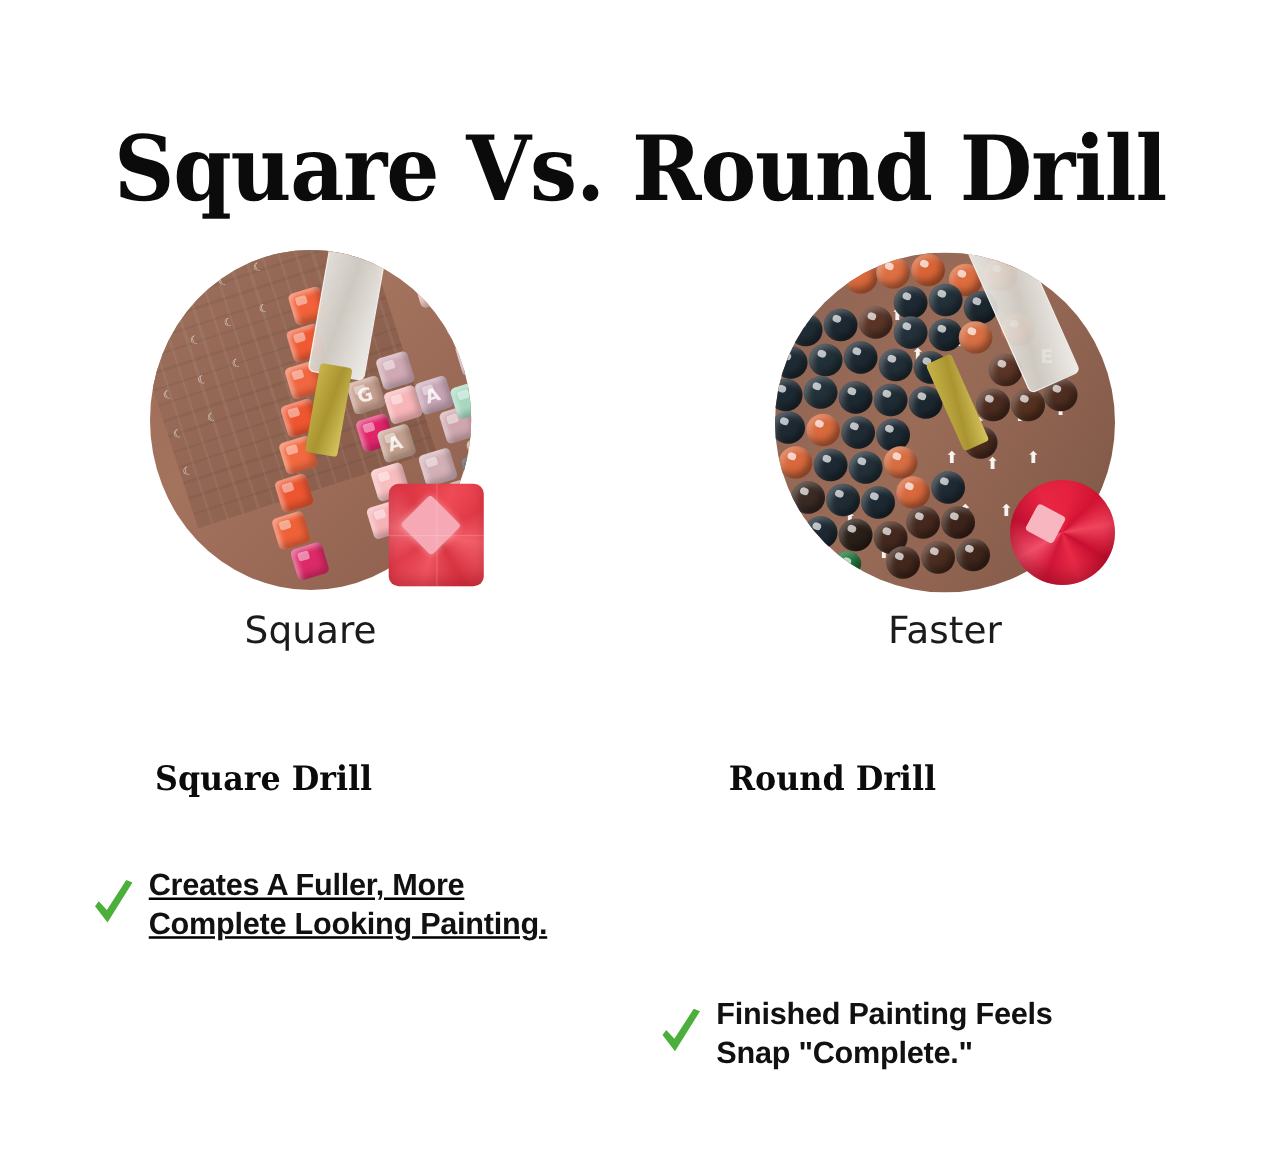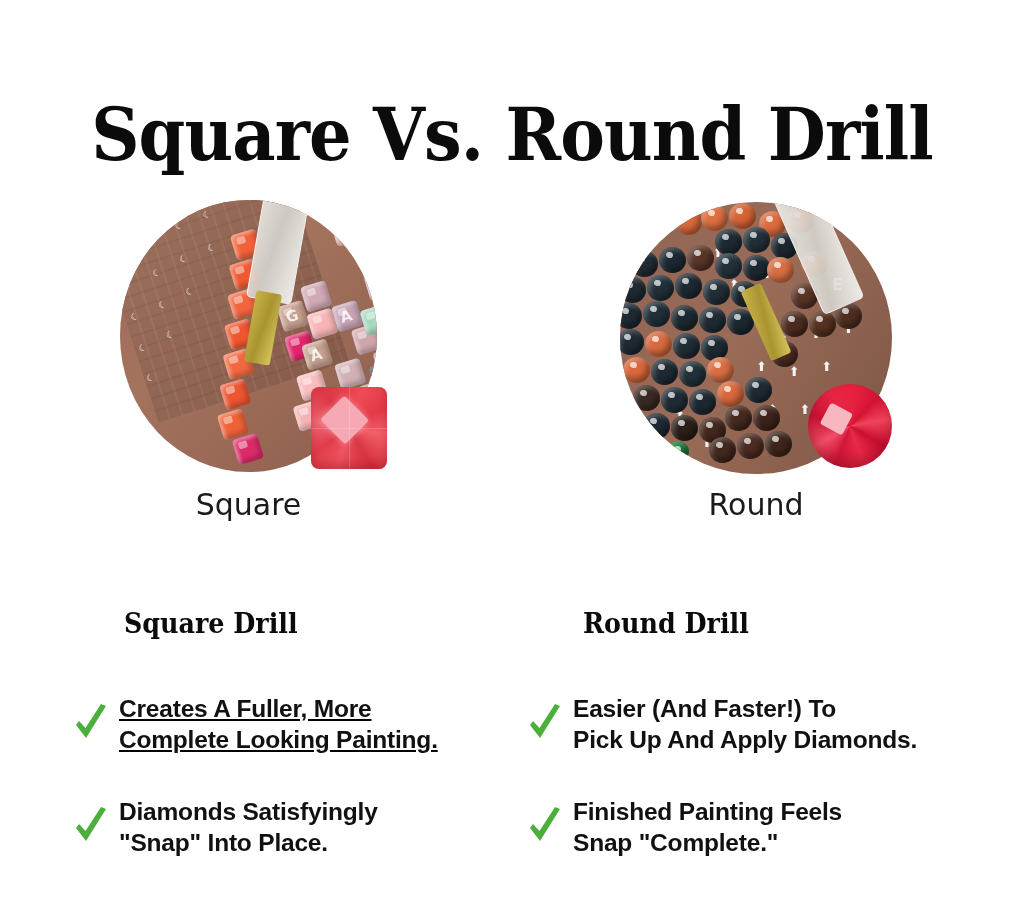--- a/index.html
+++ b/index.html
@@ -461,54 +461,36 @@
     </div>
 
     <div class="pen pen-body" style="left:176px;top:-20px;width:42px;height:128px;transform:rotate(-24deg);"></div>
     <div class="pen pen-wax" style="left:135px;top:82px;width:22px;height:76px;transform:rotate(-24deg);"></div>
   </div>
 
   <div class="gem" id="gem-round">
     <div class="facet-center"></div>
   </div>
 
-  <div class="caption" id="caption-round">Round</div>
+  <div class="caption" id="caption-round">Faster</div>
 
   <div class="col-heading" id="heading-square">Square Drill</div>
   <div class="col-heading" id="heading-round">Round Drill</div>
 
   <div class="benefit" id="benefit-s1">
     <span class="check">
       <svg width="34" height="40" viewBox="0 0 34 40" aria-hidden="true">
         <path d="M2 21 L12 34 L32 2 L27 0 L11.5 24 L5 17 Z" fill="#4caf3c"></path>
       </svg>
     </span>
     <span class="benefit-text">Creates A Fuller, More
 Complete Looking Painting.</span>
   </div>
 
-  <div class="benefit" id="benefit-s2">
-    <span class="check">
-      <svg width="34" height="40" viewBox="0 0 34 40" aria-hidden="true">
-        <path d="M2 21 L12 34 L32 2 L27 0 L11.5 24 L5 17 Z" fill="#4caf3c"></path>
-      </svg>
-    </span>
-    <span class="benefit-text">Diamonds Satisfyingly
-"Snap" Into Place.</span>
-  </div>
-
-  <div class="benefit" id="benefit-r1">
-    <span class="check">
-      <svg width="34" height="40" viewBox="0 0 34 40" aria-hidden="true">
-        <path d="M2 21 L12 34 L32 2 L27 0 L11.5 24 L5 17 Z" fill="#4caf3c"></path>
-      </svg>
-    </span>
-    <span class="benefit-text">Easier (And Faster!) To
-Pick Up And Apply Diamonds.</span>
-  </div>
+
 
   <div class="benefit" id="benefit-r2">
     <span class="check">
       <svg width="34" height="40" viewBox="0 0 34 40" aria-hidden="true">
         <path d="M2 21 L12 34 L32 2 L27 0 L11.5 24 L5 17 Z" fill="#4caf3c"></path>
       </svg>
     </span>
     <span class="benefit-text">Finished Painting Feels
 Snap "Complete."</span>
   </div>

